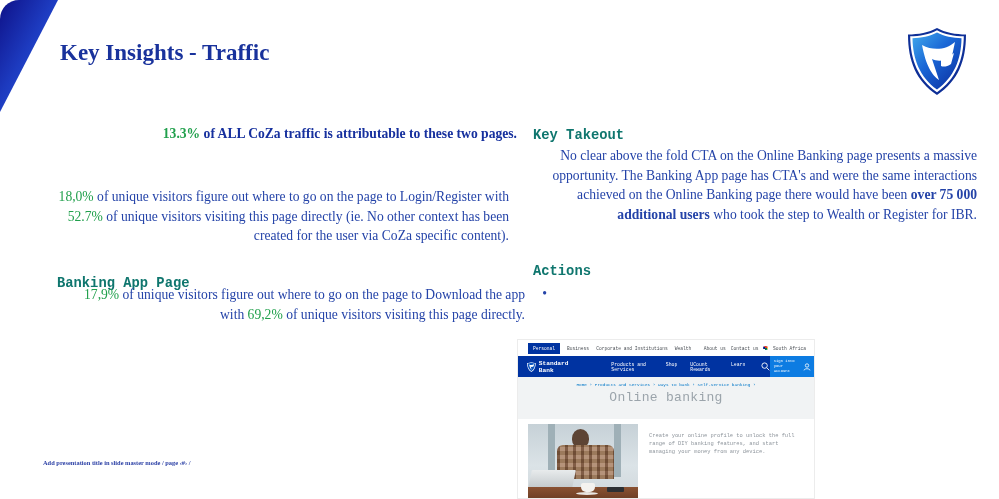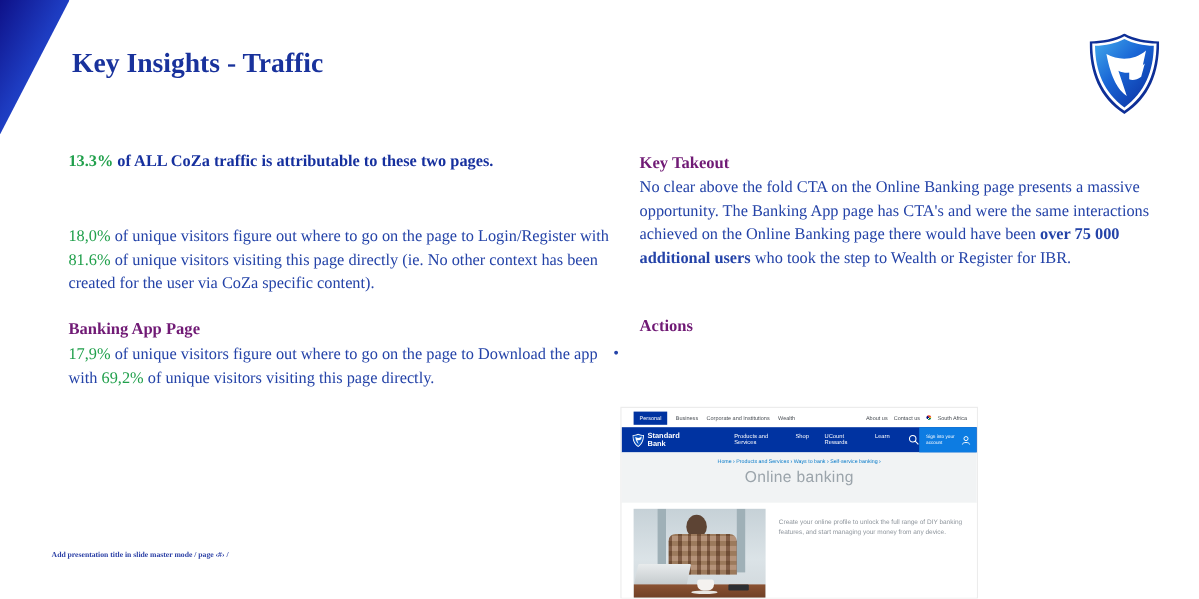--- a/index.html
+++ b/index.html
@@ -1,51 +1,51 @@
 <!DOCTYPE html>
 <html><head>
 <meta charset="utf-8">
 <style>
   html,body{margin:0;padding:0;background:#fff;}
   .slide{position:relative;width:999px;height:499px;background:#ffffff;overflow:hidden;
-         font-family:"Liberation Serif", serif;}
+         font-family:"Liberation Serif", serif;border-radius:19px;}
 
   
   .tri{position:absolute;left:0;top:0;width:58px;height:112px;
        background:linear-gradient(118deg,#0e1188 0%,#1d3bc0 45%,#2e62e2 100%);
        clip-path:polygon(0 0,100% 0,0 100%);}
 
   
   .title{position:absolute;left:60px;top:40px;font-size:23px;font-weight:bold;color:#19329c;}
   .subtitle{position:absolute;left:60px;top:69px;font-size:14.5px;color:#2a41a8;}
   .logo{position:absolute;left:908px;top:28px;width:58px;height:67px;}
 
   
-  .blk{position:absolute;font-size:13.6px;color:#2443a8;line-height:19.5px;}
+  .blk{position:absolute;font-size:13.6px;color:#2443a8;line-height:19.5px;text-align:right;}
   .lead{left:57px;top:124px;width:460px;font-weight:bold;color:#16309e;}
-  .h-sec{font-weight:bold;color:#701a75;font-size:13.8px;}
+  .h-sec{font-weight:bold;color:#0f766e;font-size:13.8px;font-family:Liberation Mono, monospace;}
   .obp-h{left:57px;top:166px;}
   .obp-p{left:57px;top:187px;width:452px;}
-  .bap-h{left:57px;top:264px;}
+  .bap-h{left:57px;top:274px;}
   .bap-p{left:57px;top:285px;width:468px;}
   .kt-h{left:533px;top:126px;}
   .kt-p{left:533px;top:146px;width:444px;}
   .ac-h{left:533px;top:262px;}
   .ac-row{left:511px;top:284px;width:470px;display:flex;}
   .ac-bullet{width:36px;flex:none;}
   .pct{color:#21a04c;}
   .b{font-weight:bold;}
 
   
   .footer{position:absolute;left:43px;top:459px;font-size:6.4px;font-weight:bold;color:#2a3fa5;}
 
   
   .shot{position:absolute;left:517px;top:339px;width:298px;height:160px;background:#fff;
         border:1px solid #ececec;box-sizing:border-box;overflow:hidden;
-        font-family:Liberation Sans, sans-serif;}
+        font-family:Liberation Mono, monospace;}
   .util{height:16px;display:flex;align-items:center;padding:0 0 0 10px;font-size:4.6px;color:#4a4f55;background:#fff;}
   .tab-on{background:#0033a1;color:#fff;padding:3px 5px;}
   .tab{margin-left:7px;}
   .util-right{margin-left:auto;display:flex;align-items:center;gap:5px;padding-right:8px;}
   .flag-dot{width:4.5px;height:4.5px;border-radius:50%;
         background:conic-gradient(#e03c31 0 20%,#ffb81c 20% 30%,#007749 30% 55%,#fff 55% 65%,#001489 65% 90%,#e03c31 90% 100%);}
   .nav{height:21px;background:#0033a1;display:flex;align-items:center;padding-left:9px;color:#fff;}
   .nav-brand{display:flex;align-items:center;gap:3px;}
   .mini-shield{width:11px;height:12px;}
   .brand-name{font-size:6.2px;font-weight:bold;}
@@ -96,21 +96,21 @@
     </defs>
     <path d="M29 0 C37 4.5 48 6.5 58 6.5 C58 33 50 53 29 67 C8 53 0 33 0 6.5 C10 6.5 21 4.5 29 0 Z" fill="#0e2f97"></path>
     <path d="M29 2.2 C36.5 6.3 46.5 8.2 55.8 8.3 C55.6 32 48 51 29 64.3 C10 51 2.4 32 2.2 8.3 C11.5 8.2 21.5 6.3 29 2.2 Z" fill="#ffffff"></path>
     <path d="M29 4.5 C36 8.3 45 10 53.5 10.2 C53.2 31.5 46 49 29 61.5 C12 49 4.8 31.5 4.5 10.2 C13 10 22 8.3 29 4.5 Z" fill="url(#g1)"></path>
     <path d="M14 17 C25 23 38 22 47 14 L44 28 C38 33 30 34 24 31 L31 52 C24 47 18 38 14 17 Z" fill="#ffffff"></path>
     <path d="M33 30 C38 30 43 28 46 25 L43 36 C39 39 35 39 33 38 Z" fill="#ffffff"></path>
   </svg>
 
   <div class="blk lead"><span class="pct">13.3%</span><span> of ALL CoZa traffic is attributable to these two pages.</span></div>
 
-  <div class="blk obp-p"><span class="pct">18,0%</span><span> of unique visitors figure out where to go on the page to Login/Register with </span><span class="pct">81.6%</span><span> of unique visitors visiting this page directly (ie. No other context has been created for the user via CoZa specific content).</span></div>
+  <div class="blk obp-p"><span class="pct">18,0%</span><span> of unique visitors figure out where to go on the page to Login/Register with </span><span class="pct">52.7%</span><span> of unique visitors visiting this page directly (ie. No other context has been created for the user via CoZa specific content).</span></div>
 
   <div class="blk h-sec bap-h">Banking App Page</div>
   <div class="blk bap-p"><span class="pct">17,9%</span><span> of unique visitors figure out where to go on the page to Download the app with </span><span class="pct">69,2%</span><span> of unique visitors visiting this page directly.</span></div>
 
   <div class="blk h-sec kt-h">Key Takeout</div>
   <div class="blk kt-p"><span>No clear above the fold CTA on the Online Banking page presents a massive opportunity.  The Banking App page has CTA's and were the same interactions achieved on the Online Banking page there would have been </span><span class="b">over 75 000 additional users</span><span> who took the step to Wealth or Register for IBR.</span></div>
 
   <div class="blk h-sec ac-h">Actions</div>
   <div class="blk ac-row">
     <span class="ac-bullet">•</span>

